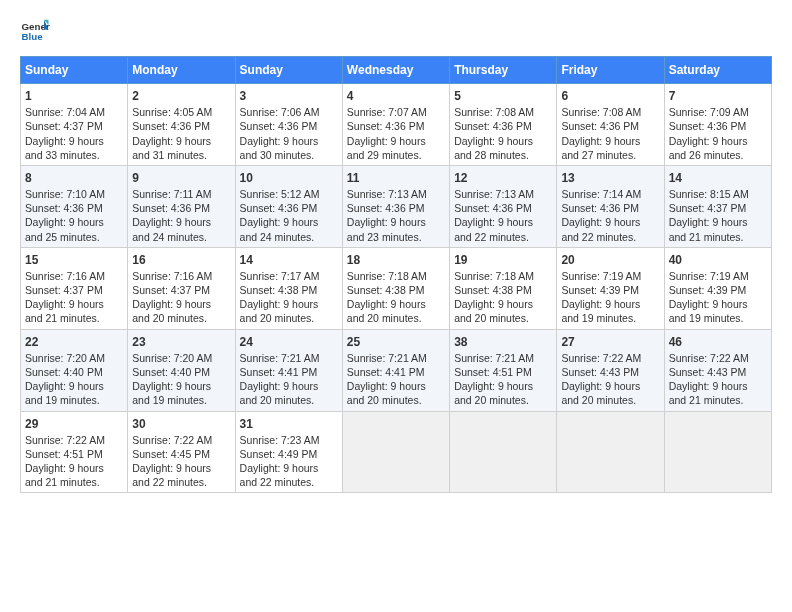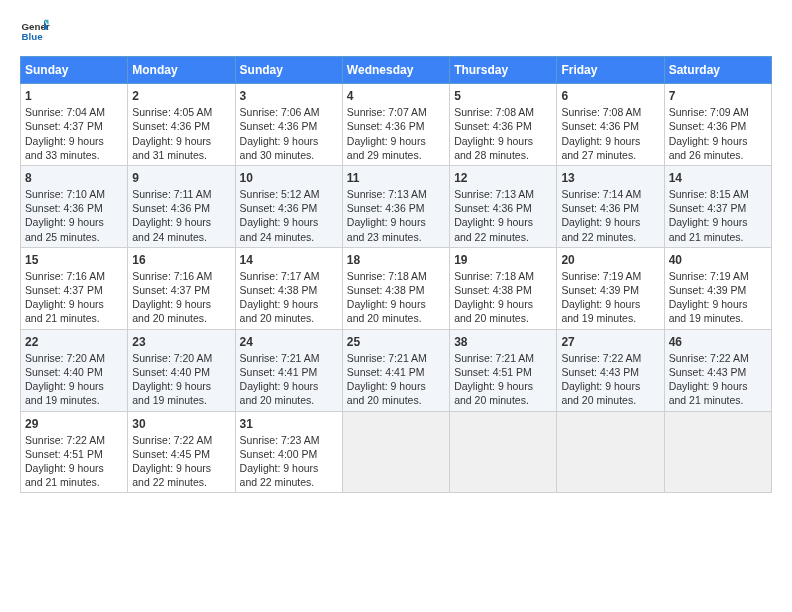--- a/index.html
+++ b/index.html
@@ -147,21 +147,21 @@
           <td><span class="day-num">23</span><span>Sunrise: 7:20 AM</span><br><span>Sunset: 4:40 PM</span><br><span>Daylight: 9 hours and 19 minutes.</span></td>
           <td><span class="day-num">24</span><span>Sunrise: 7:21 AM</span><br><span>Sunset: 4:41 PM</span><br><span>Daylight: 9 hours and 20 minutes.</span></td>
           <td><span class="day-num">25</span><span>Sunrise: 7:21 AM</span><br><span>Sunset: 4:41 PM</span><br><span>Daylight: 9 hours and 20 minutes.</span></td>
           <td><span class="day-num">38</span><span>Sunrise: 7:21 AM</span><br><span>Sunset: 4:51 PM</span><br><span>Daylight: 9 hours and 20 minutes.</span></td>
           <td><span class="day-num">27</span><span>Sunrise: 7:22 AM</span><br><span>Sunset: 4:43 PM</span><br><span>Daylight: 9 hours and 20 minutes.</span></td>
           <td><span class="day-num">46</span><span>Sunrise: 7:22 AM</span><br><span>Sunset: 4:43 PM</span><br><span>Daylight: 9 hours and 21 minutes.</span></td>
         </tr>
         <tr>
           <td><span class="day-num">29</span><span>Sunrise: 7:22 AM</span><br><span>Sunset: 4:51 PM</span><br><span>Daylight: 9 hours and 21 minutes.</span></td>
           <td><span class="day-num">30</span><span>Sunrise: 7:22 AM</span><br><span>Sunset: 4:45 PM</span><br><span>Daylight: 9 hours and 22 minutes.</span></td>
-          <td><span class="day-num">31</span><span>Sunrise: 7:23 AM</span><br><span>Sunset: 4:00 PM</span><br><span>Daylight: 9 hours and 22 minutes.</span></td>
+          <td><span class="day-num">31</span><span>Sunrise: 7:23 AM</span><br><span>Sunset: 4:49 PM</span><br><span>Daylight: 9 hours and 22 minutes.</span></td>
           <td class="empty-cell"></td>
           <td class="empty-cell"></td>
           <td class="empty-cell"></td>
           <td class="empty-cell"></td>
         </tr>
       </tbody>
   </table>
 </div>
 
 </body></html>

